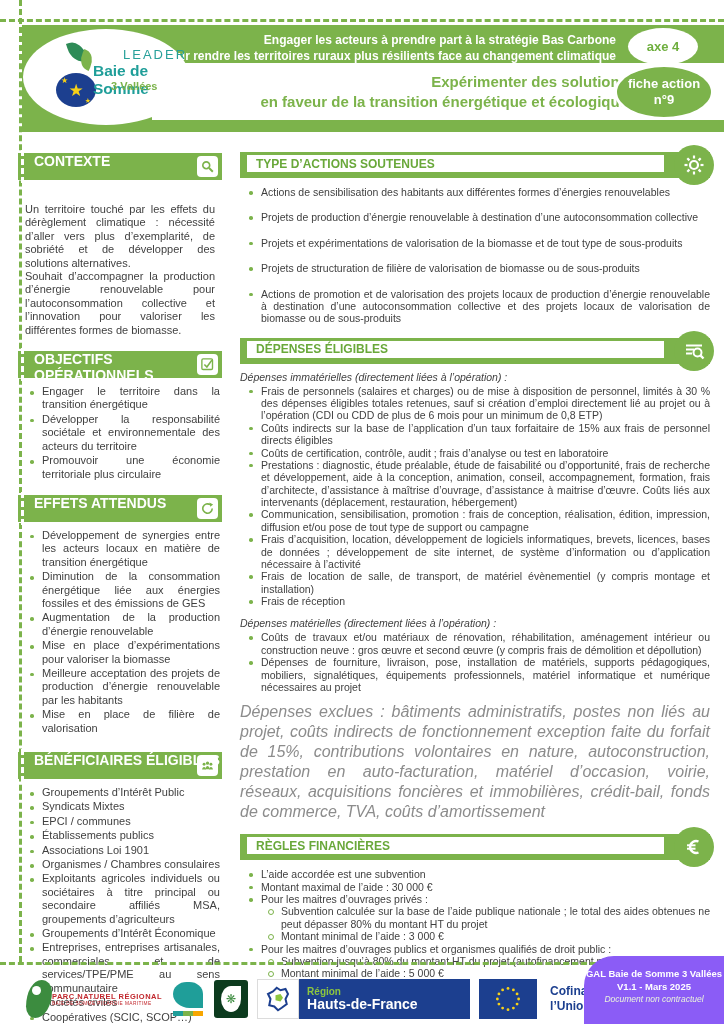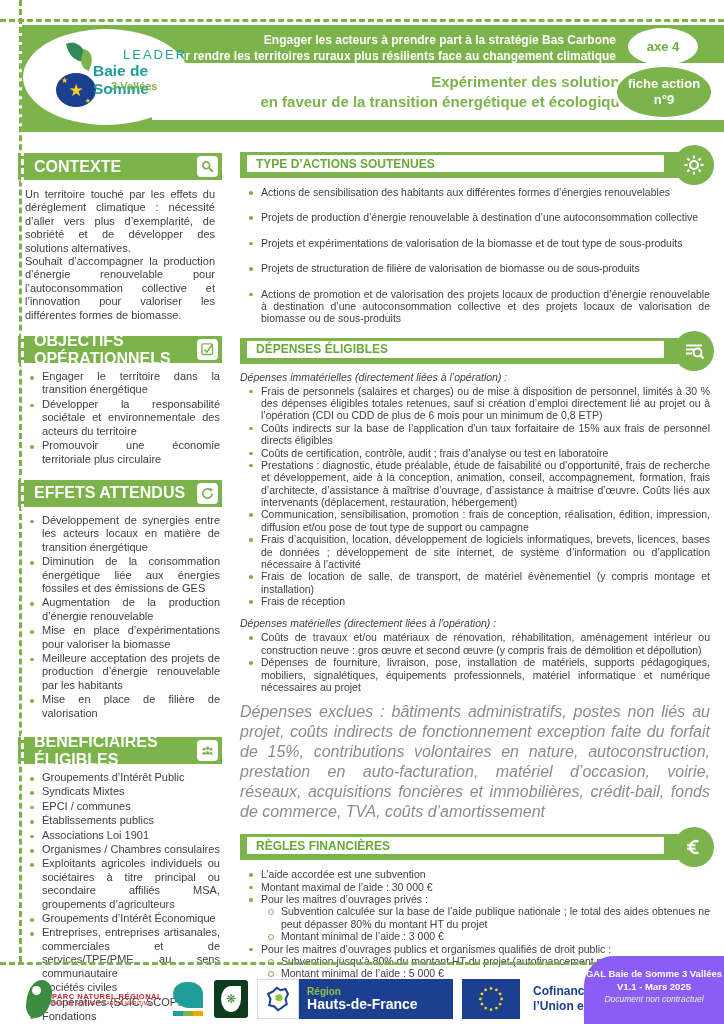--- a/index.html
+++ b/index.html
@@ -22,25 +22,25 @@
   .logo-leaf2{position:absolute;left:57px;top:22px;width:13px;height:18px;background:#7cb34b;border-radius:0 80% 0 80%;transform:rotate(25deg);}
   .logo-globe{position:absolute;left:33px;top:44px;width:40px;height:34px;background:#1c3f8f;border-radius:50%;color:#f7d117;display:flex;align-items:center;justify-content:center;font-size:17px;}
   .logo-globe .s2{position:absolute;left:5px;top:3px;font-size:8px;}
   .logo-globe .s3{position:absolute;right:5px;bottom:2px;font-size:7px;}
   .logo-t1{position:absolute;left:77px;top:18px;color:#27a09a;font-size:13px;letter-spacing:2px;margin-left:23px;}
   .logo-t2{position:absolute;left:70px;top:33px;color:#1f9e99;font-weight:bold;font-size:15.5px;}
   .logo-t3{position:absolute;left:88px;top:51px;color:#7cb34b;font-weight:bold;font-size:11px;}
 
   
   .lcol{position:absolute;left:18px;top:153px;width:204px;}
-  .lbar{position:relative;height:27px;background:#7cb34b;color:#fff;font-weight:bold;font-size:16px;display:flex;align-items:center;padding-left:16px;box-sizing:border-box;}
+  .lbar{position:relative;height:27px;background:#7cb34b;color:#fff;font-weight:bold;font-size:14px;display:flex;align-items:flex-start;padding-left:16px;box-sizing:border-box;}
   .lbar::before{content:"";position:absolute;left:3px;top:-3px;bottom:-3px;border-left:3px dashed #fff;}
   .licon{position:absolute;right:4px;top:3px;width:21px;height:21px;background:#fff;border-radius:4px;display:flex;align-items:center;justify-content:center;}
   .licon svg{width:15px;height:15px;}
-  .lbody{padding:8px 7px 0 7px;font-size:11px;color:#3f3f3f;text-align:justify;line-height:1.22;}
+  .lbody{padding:8px 7px 0 7px;font-size:11px;color:#3f3f3f;text-align:justify;line-height:1.22;margin-top:15px;}
   .lbody p{margin:0;}
   .lul{list-style:none;margin:0;padding:7px 2px 0 0;}
   .lul li{position:relative;padding-left:24px;margin:0 0 1px 0;font-size:11px;line-height:1.22;color:#3f3f3f;text-align:justify;}
   .lul li::before{content:"";position:absolute;left:12px;top:6px;width:3.5px;height:3.5px;border-radius:50%;background:#7cb34b;} .mb14{margin-bottom:14px;} .mb17{margin-bottom:17px;}
 
   
   .rcol{position:absolute;left:240px;top:152px;width:470px;}
   .rbar{position:relative;height:26px;background:#7cb34b;}
   .rbar .inner{position:absolute;left:7px;top:3px;right:46px;bottom:6px;background:#fff;display:flex;align-items:center;padding-left:9px;font-weight:bold;font-size:12px;color:#69a83a;}
   .rbar .circ{position:absolute;right:-4px;top:-7px;width:40px;height:40px;border-radius:50%;background:#7cb34b;display:flex;align-items:center;justify-content:center;z-index:2;}
@@ -66,21 +66,21 @@
   .parc-bird::after{content:"";position:absolute;left:6px;top:6px;width:9px;height:9px;background:#fff;border-radius:50%;}
   .parc-txt .l1{color:#c1272d;font-weight:bold;font-size:7.5px;letter-spacing:.5px;}
   .parc-txt .l2{color:#c1272d;font-size:4.8px;letter-spacing:.4px;}
   .mark1{width:34px;height:38px;position:relative;overflow:hidden;}
   .mark1 .sw1{position:absolute;left:2px;top:2px;width:30px;height:26px;border-radius:50% 50% 0 60%;background:#1f9e99;}
   .mark1 .bar{position:absolute;left:2px;bottom:2px;height:5px;width:30px;background:linear-gradient(90deg,#1f9e99 0 33%,#7cb34b 33% 66%,#f7a600 66% 100%);}
   .mark2{width:34px;height:38px;background:#0c3b1e;border-radius:3px;display:flex;align-items:center;justify-content:center;position:relative;}
   .mark2 .sun{width:20px;height:26px;background:#fff;border-radius:50% 0 50% 50%;display:flex;align-items:center;justify-content:center;color:#3c8c3f;font-size:12px;}
   .region{display:flex;height:40px;}
   .region .map{width:42px;height:40px;background:#fff;border:1px solid #dcdcdc;box-sizing:border-box;display:flex;align-items:center;justify-content:center;}
-  .region .blue{width:154px;height:40px;background:#1c3f8f;color:#fff;display:flex;flex-direction:column;justify-content:center;padding-left:8px;box-sizing:border-box;}
+  .region .blue{width:171px;height:40px;background:#1c3f8f;color:#fff;display:flex;flex-direction:column;justify-content:center;padding-left:8px;box-sizing:border-box;}
   .region .blue .r1{color:#8dc63f;font-weight:bold;font-size:10px;line-height:11px;}
   .region .blue .r2{color:#fff;font-weight:bold;font-size:14px;line-height:15px;}
   .euflag{width:58px;height:40px;background:#1c3f8f;display:flex;align-items:center;justify-content:center;}
   .cofi{display:flex;flex-direction:column;justify-content:center;color:#1c3f8f;font-weight:bold;font-size:12px;line-height:15px;padding-left:4px;}
   .info-box{position:absolute;right:0;top:956px;width:140px;height:68px;background:#8b5cf6;border-top-left-radius:30px;color:#fff;text-align:center;box-sizing:border-box;padding-top:11px;}
   .info-box .i1,.info-box .i2{font-weight:bold;font-size:9.5px;line-height:13px;}
   .info-box .i3{font-style:italic;font-size:8.5px;line-height:12px;color:#eaf4dc;}
 </style>
 </head>
 <body>

